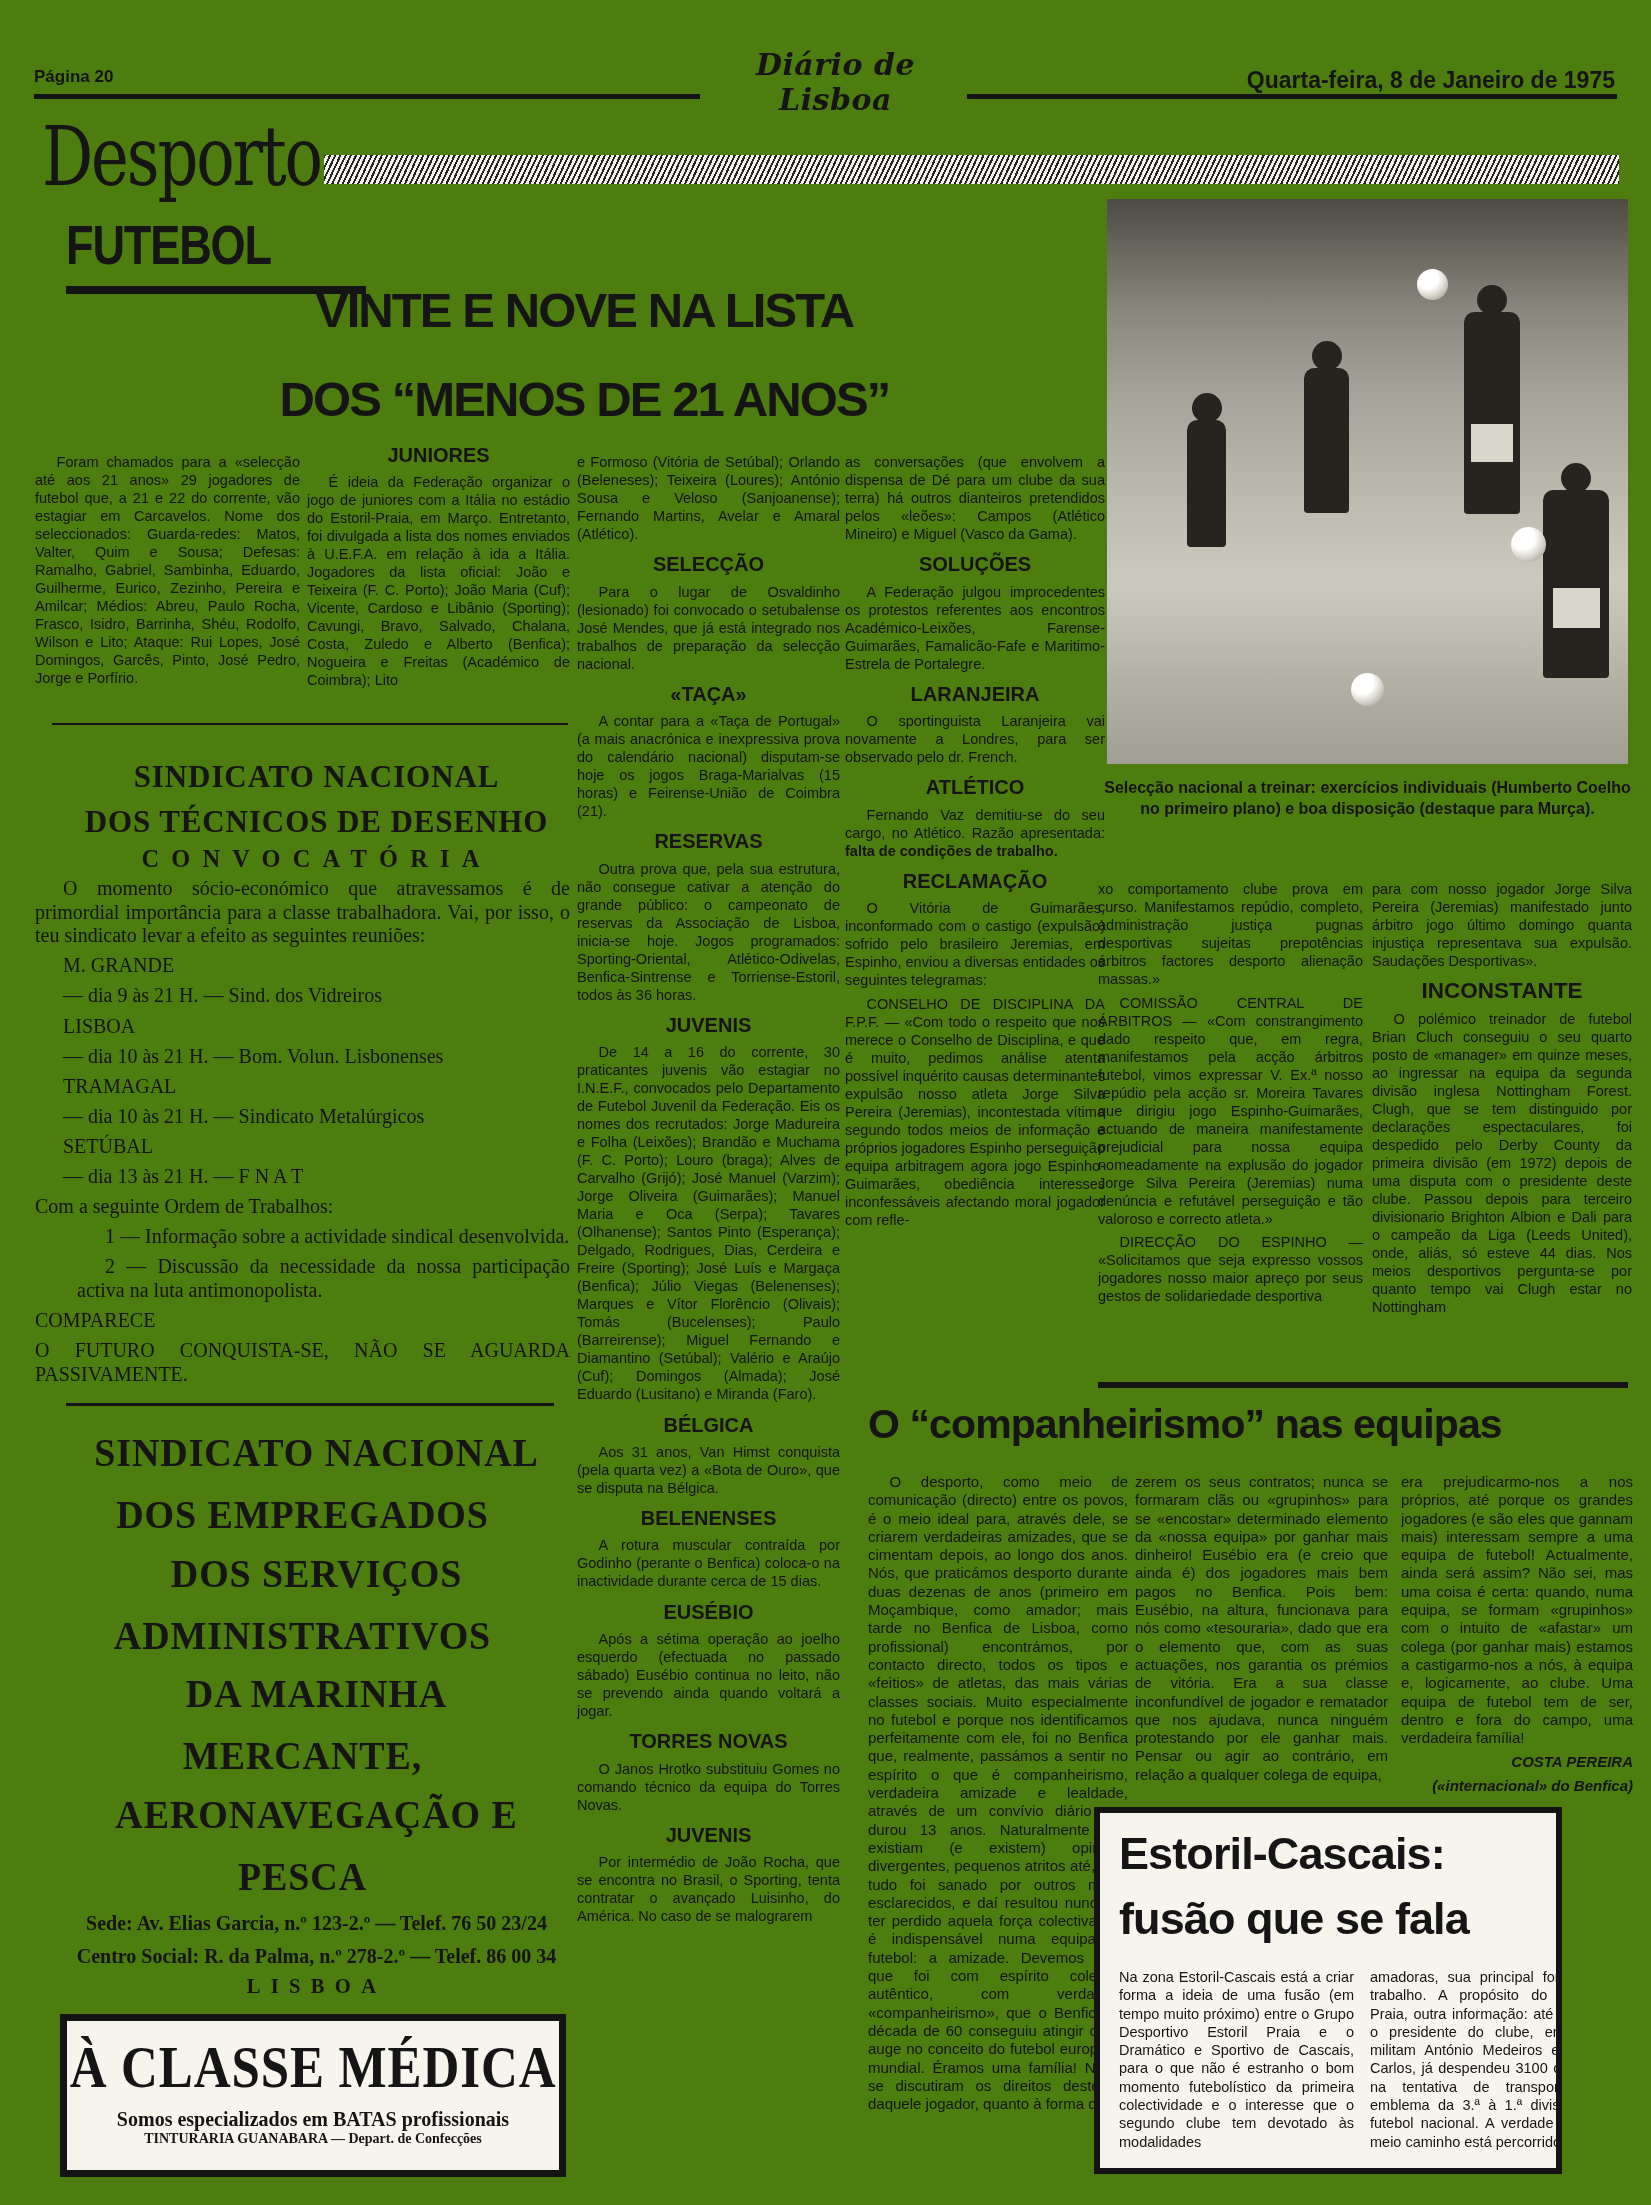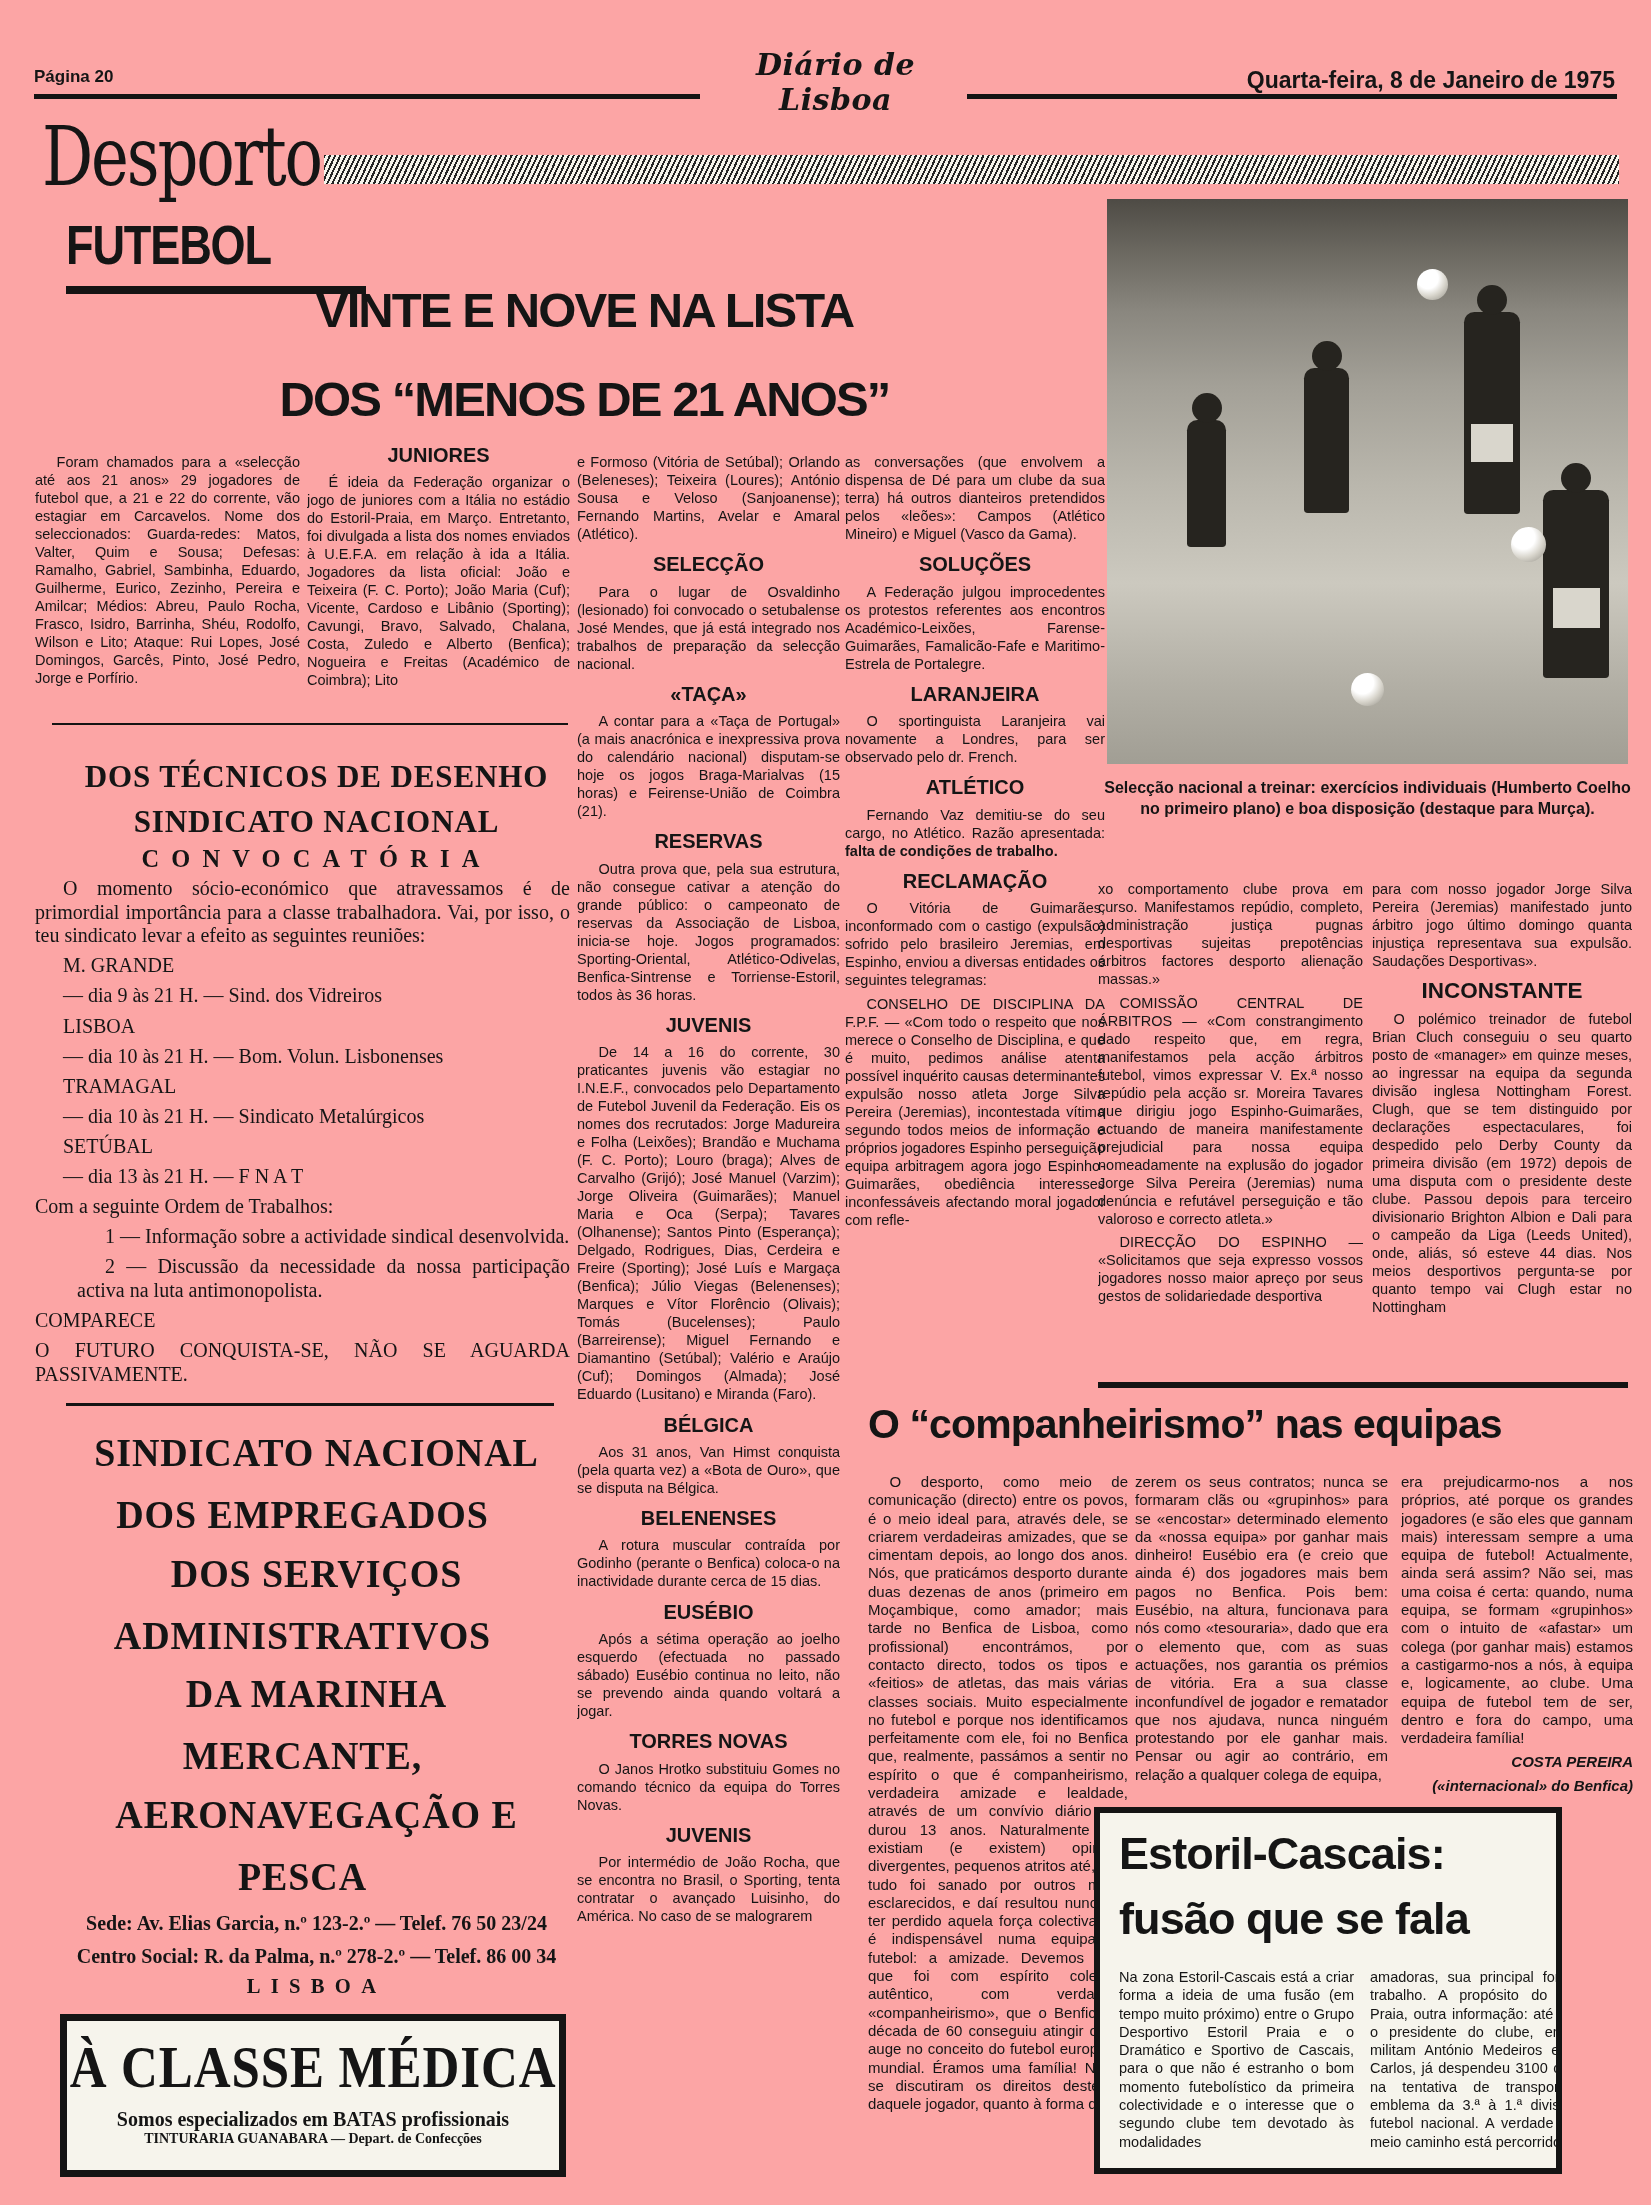--- a/index.html
+++ b/index.html
@@ -1,16 +1,16 @@
 <!DOCTYPE html>
 <html style="font-size:7.5px"><head>
 <meta charset="utf-8">
 <style>
   html,body{margin:0;padding:0;background:#cfccc3;}
-  .page{position:relative;width:1652px;height:2205px;background:#fca5a5;color:#151515;
+  .page{position:relative;width:1652px;height:2205px;background:#4d7c0f;color:#151515;
         font-family:"Liberation Sans",sans-serif;overflow:hidden;}
   .abs{position:absolute;}
   .rule{position:absolute;background:#141414;}
 
   
   .pagenum{left:34px;top:67px;font-size:17px;font-weight:bold;}
   .masthead{left:704px;top:47px;width:263px;text-align:center;font-family:"DejaVu Serif",serif;
             font-style:italic;font-weight:bold;font-size:30px;letter-spacing:0.5px;}
   .dateline{right:37px;top:67px;font-size:23px;font-weight:bold;}
 
@@ -172,22 +172,22 @@
 
   <div class="body-col" style="left:1372px;top:880px;width:260px;height:497px;">
     <p class="noindent">para com nosso jogador Jorge Silva Pereira (Jeremias) manifestado junto árbitro jogo último domingo quanta injustiça representava sua expulsão. Saudações Desportivas».</p>
     <div class="sec-h" style="font-size:22.5px;">INCONSTANTE</div>
     <p>O polémico treinador de futebol Brian Cluch conseguiu o seu quarto posto de «manager» em quinze meses, ao ingressar na equipa da segunda divisão inglesa Nottingham Forest. Clugh, que se tem distinguido por declarações espectaculares, foi despedido pelo Derby County da primeira divisão (em 1972) depois de uma disputa com o presidente deste clube. Passou depois para terceiro divisionario Brighton Albion e Dali para o campeão da Liga (Leeds United), onde, aliás, só esteve 44 dias. Nos meios desportivos pergunta-se por quanto tempo vai Clugh estar no Nottingham</p>
   </div>
 
   <div class="rule" style="left:1098px;top:1382px;width:530px;height:5.6px;"></div>
 
   <div class="sind" style="left:35px;top:758px;width:535px;height:638px;">
+    <p class="sind-title">SINDICATO NACIONAL</p>
     <p class="sind-title">DOS TÉCNICOS DE DESENHO</p>
-    <p class="sind-title">SINDICATO NACIONAL</p>
     <p class="sind-conv">CONVOCATÓRIA</p>
     <p>O momento sócio-económico que atravessamos é de primordial importância para a classe trabalhadora. Vai, por isso, o teu sindicato levar a efeito as seguintes reuniões:</p>
     <p class="meet-place">M. GRANDE</p>
     <p class="meet-time">— dia  9 às 21 H. — Sind. dos Vidreiros</p>
     <p class="meet-place">LISBOA</p>
     <p class="meet-time">— dia 10 às 21 H. — Bom. Volun. Lisbonenses</p>
     <p class="meet-place">TRAMAGAL</p>
     <p class="meet-time">— dia 10 às 21 H. — Sindicato Metalúrgicos</p>
     <p class="meet-place">SETÚBAL</p>
     <p class="meet-time">— dia 13 às 21 H. — F N A T</p>

